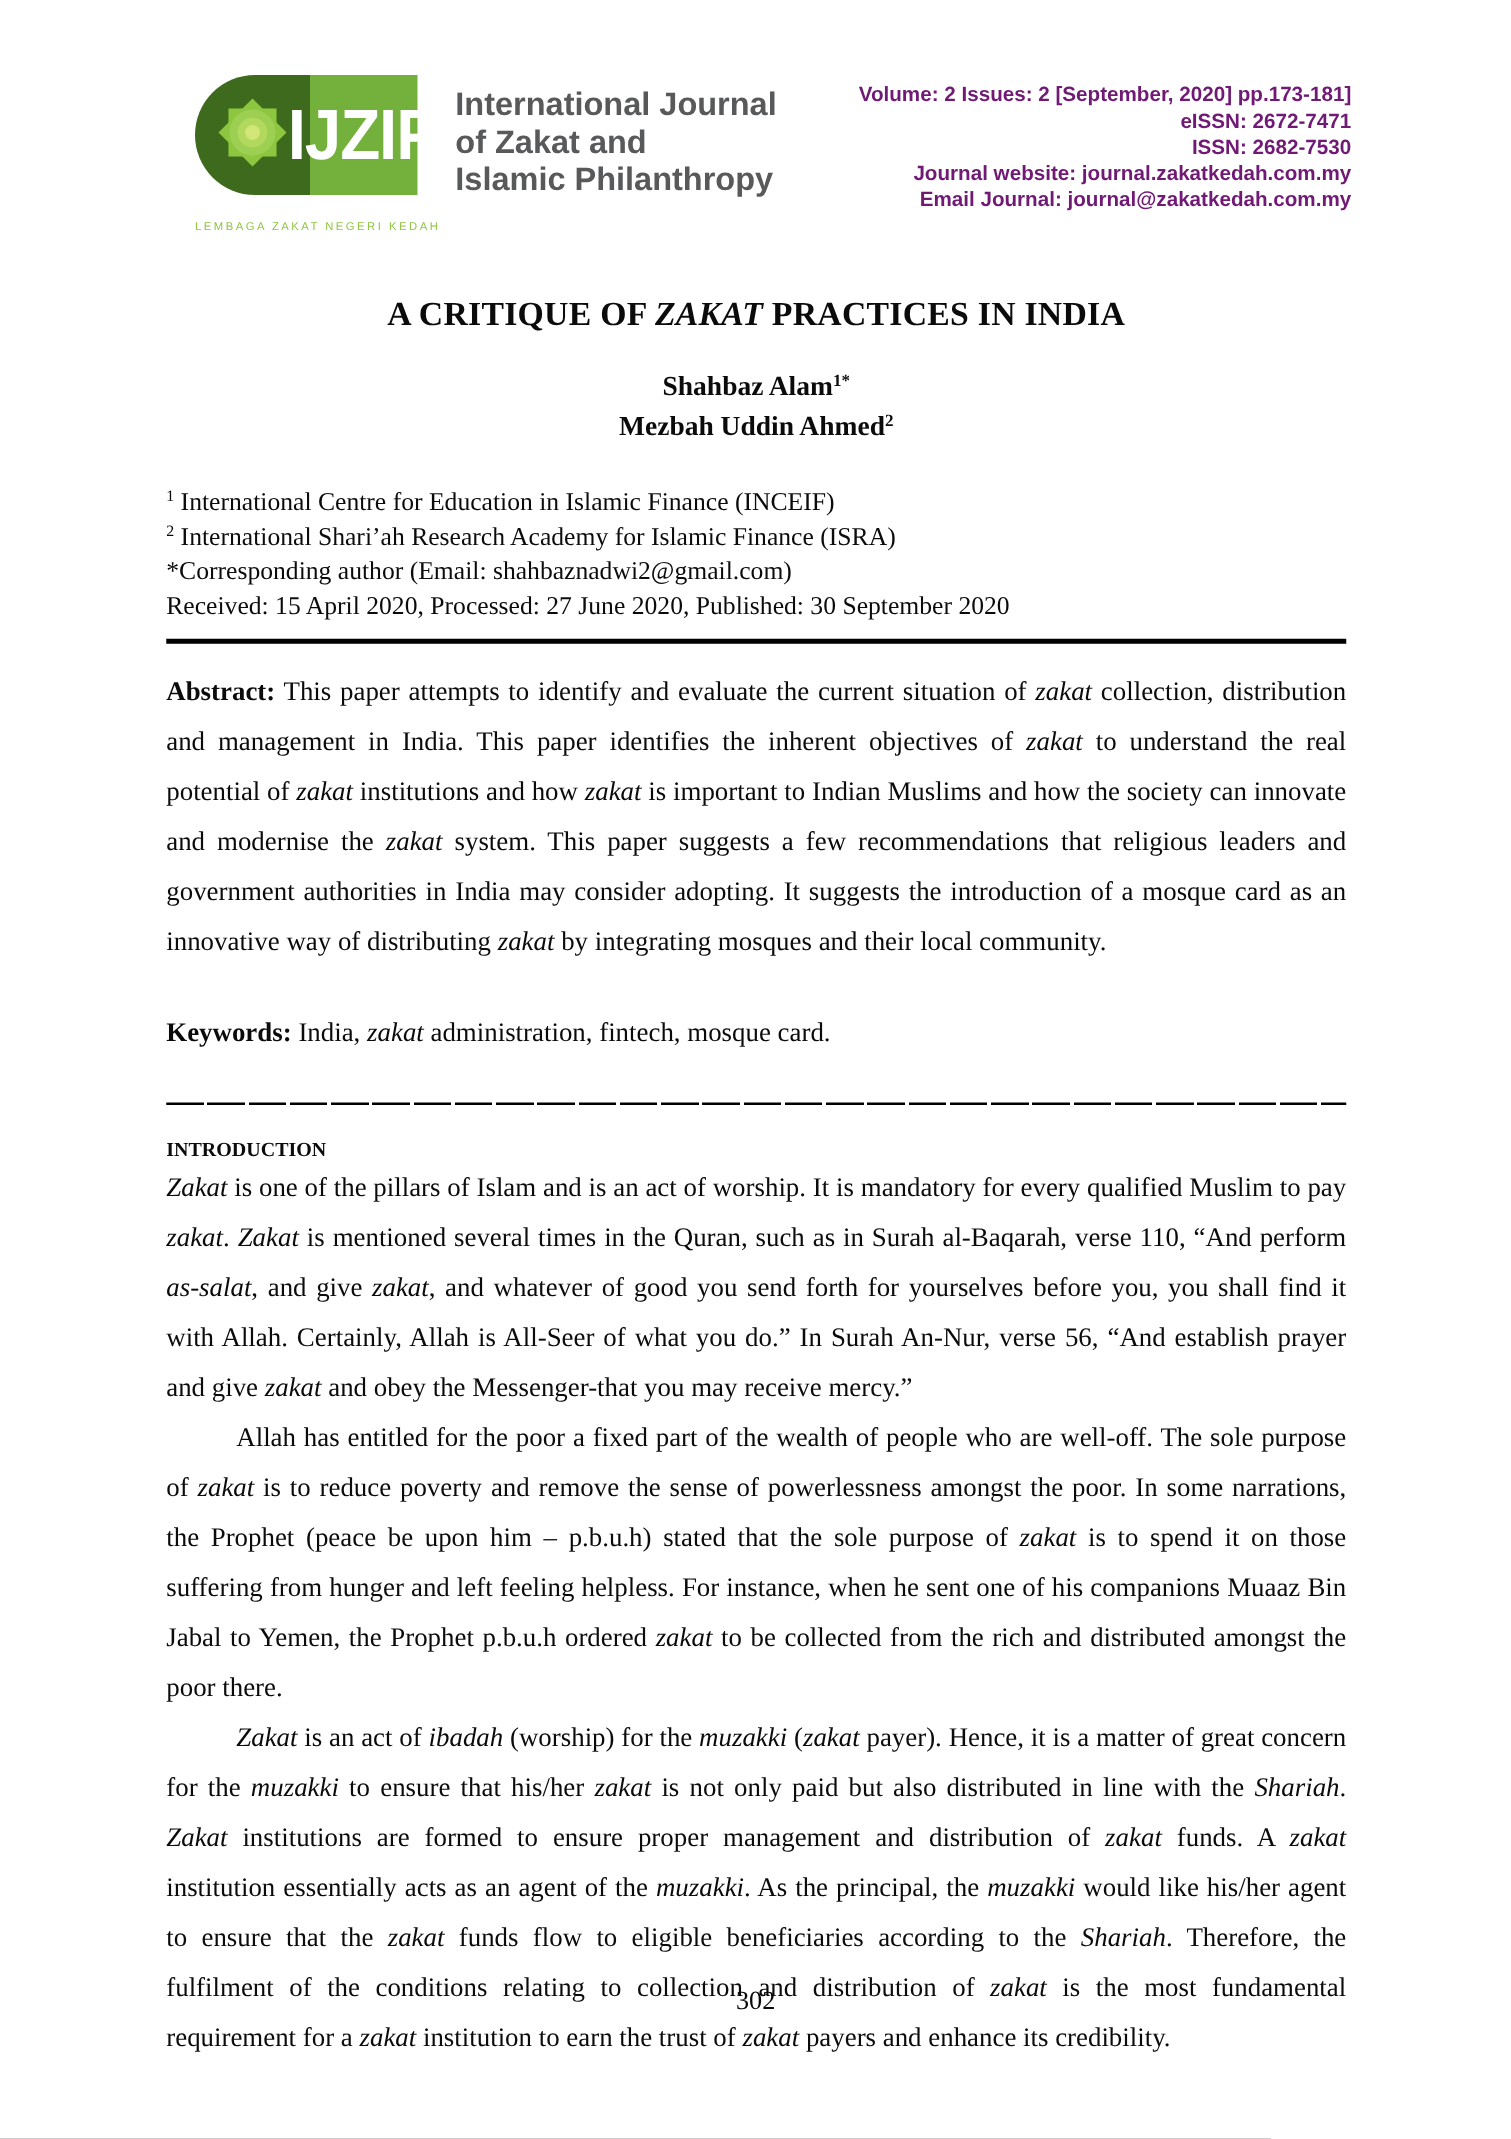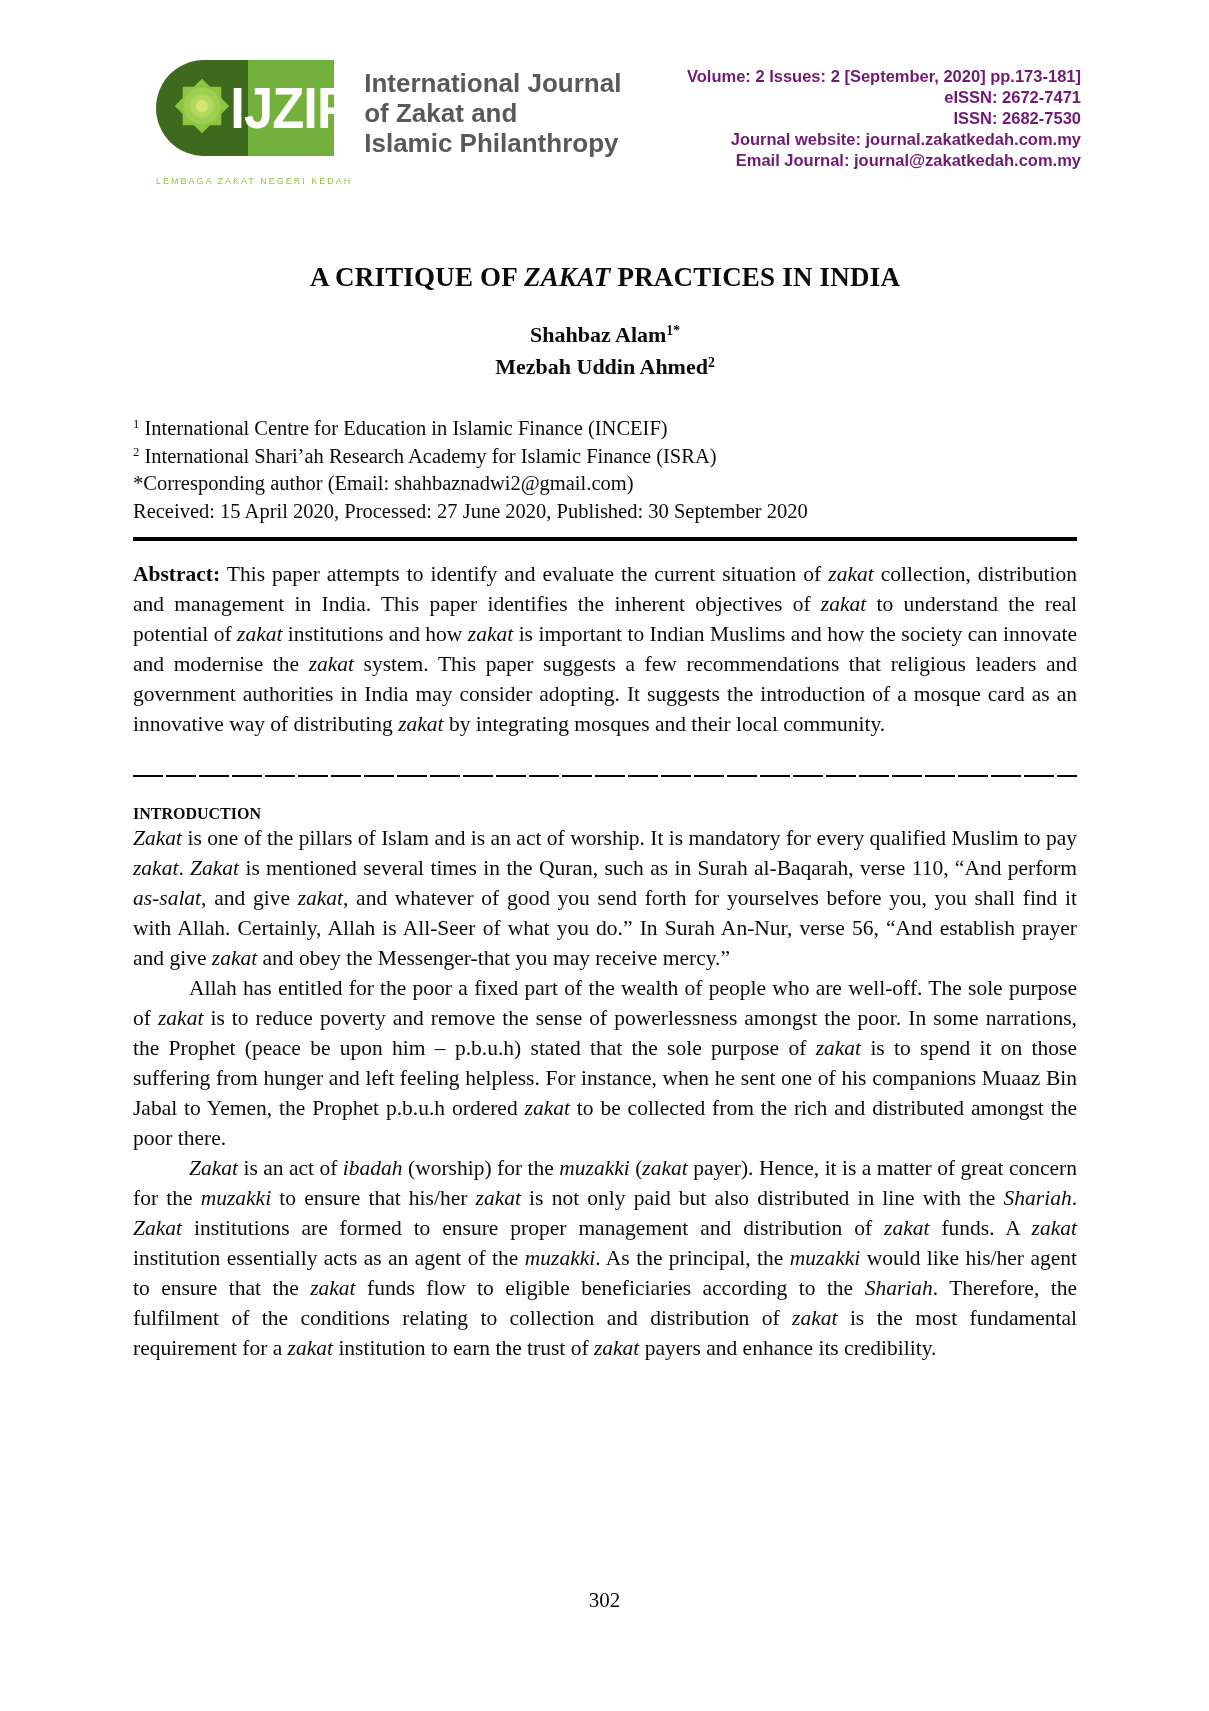--- a/index.html
+++ b/index.html
@@ -51,28 +51,28 @@
   .masthead-meta {
     margin-left:auto; text-align:right;
     font-family:"Liberation Sans","DejaVu Sans",sans-serif;
     font-weight:bold; font-size:16.5px; line-height:21px;
     color:#701a75; padding-top:6px; white-space:nowrap;
   }
   
   .content { padding:0 132px 0 133px; }
   .article-title {
     text-align:center; font-weight:bold; font-size:27px;
-    margin-top:76px; letter-spacing:.2px;
+    margin-top:50px; letter-spacing:.2px;
   }
   .authors { text-align:center; font-weight:bold; font-size:22px;
     line-height:32px; margin-top:26px; }
   .affiliations { margin-top:32px; font-size:20.5px; line-height:27.5px; }
   .thick-rule { border:0; border-top:4px solid #000; margin-top:12px; }
   
-  .para { font-size:21.5px; line-height:30px; text-align:justify; }
+  .para { font-size:21.5px; line-height:40px; text-align:justify; }
   .abstract { margin-top:18px; }
   .keywords { margin-top:33px; }
   .separator {
     margin-top:36px; height:2px;
     background:repeating-linear-gradient(90deg,#000 0 30px,transparent 30px 33px);
   }
   .section-heading { margin-top:28px; font-weight:bold; font-size:16px; }
   .intro-para { }
   .indented { text-indent:56px; }
   sup { font-size:62%; line-height:0; vertical-align:baseline; position:relative; top:-0.55em; }
@@ -137,20 +137,21 @@
       <div><sup>1</sup> International Centre for Education in Islamic Finance (INCEIF)</div>
       <div><sup>2</sup> International Shari’ah Research Academy for Islamic Finance (ISRA)</div>
       <div>*Corresponding author (Email: shahbaznadwi2@gmail.com)</div>
       <div>Received: 15 April 2020, Processed: 27 June 2020, Published: 30 September 2020</div>
     </div>
 
     <hr class="thick-rule">
 
     <p class="para abstract"><b>Abstract:</b> This paper attempts to identify and evaluate the current situation of <i>zakat</i> collection, distribution and management in India. This paper identifies the inherent objectives of <i>zakat</i> to understand the real potential of <i>zakat</i> institutions and how <i>zakat</i> is important to Indian Muslims and how the society can innovate and modernise the <i>zakat</i> system. This paper suggests a few recommendations that religious leaders and government authorities in India may consider adopting. It suggests the introduction of a mosque card as an innovative way of distributing <i>zakat</i> by integrating mosques and their local community.</p>
 
+    <p class="para keywords"><b>Keywords:</b> India, <i>zakat</i> administration, fintech, mosque card.</p>
 
     <div class="separator"></div>
 
     <h2 class="section-heading">INTRODUCTION</h2>
 
     <p class="para intro-para"><i>Zakat</i> is one of the pillars of Islam and is an act of worship. It is mandatory for every qualified Muslim to pay <i>zakat</i>. <i>Zakat</i> is mentioned several times in the Quran, such as in Surah al-Baqarah, verse 110, “And perform <i>as-salat</i>, and give <i>zakat</i>, and whatever of good you send forth for yourselves before you, you shall find it with Allah. Certainly, Allah is All-Seer of what you do.” In Surah An-Nur, verse 56, “And establish prayer and give <i>zakat</i> and obey the Messenger-that you may receive mercy.”</p>
     <p class="para intro-para indented">Allah has entitled for the poor a fixed part of the wealth of people who are well-off. The sole purpose of <i>zakat</i> is to reduce poverty and remove the sense of powerlessness amongst the poor. In some narrations, the Prophet (peace be upon him – p.b.u.h) stated that the sole purpose of <i>zakat</i> is to spend it on those suffering from hunger and left feeling helpless. For instance, when he sent one of his companions Muaaz Bin Jabal to Yemen, the Prophet p.b.u.h ordered <i>zakat</i> to be collected from the rich and distributed amongst the poor there.</p>
     <p class="para intro-para indented"><i>Zakat</i> is an act of <i>ibadah</i> (worship) for the <i>muzakki</i> (<i>zakat</i> payer). Hence, it is a matter of great concern for the <i>muzakki</i> to ensure that his/her <i>zakat</i> is not only paid but also distributed in line with the <i>Shariah</i>. <i>Zakat</i> institutions are formed to ensure proper management and distribution of <i>zakat</i> funds. A <i>zakat</i> institution essentially acts as an agent of the <i>muzakki</i>. As the principal, the <i>muzakki</i> would like his/her agent to ensure that the <i>zakat</i> funds flow to eligible beneficiaries according to the <i>Shariah</i>. Therefore, the fulfilment of the conditions relating to collection and distribution of <i>zakat</i> is the most fundamental requirement for a <i>zakat</i> institution to earn the trust of <i>zakat</i> payers and enhance its credibility.</p>
 
   </main>

